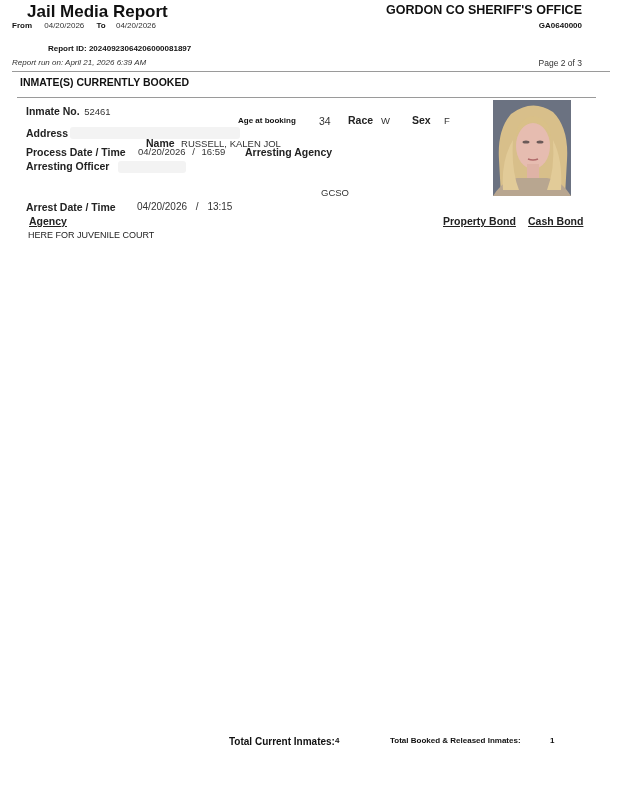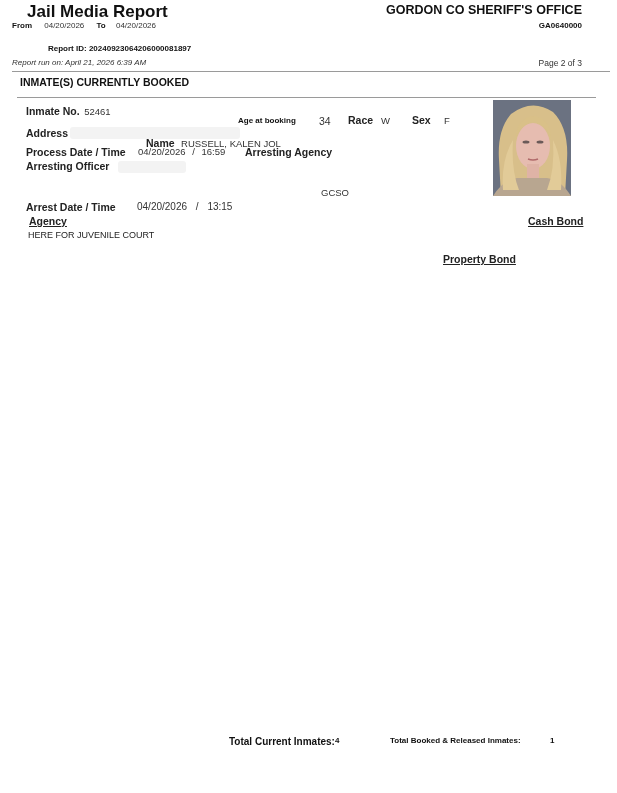--- a/index.html
+++ b/index.html
@@ -77,21 +77,21 @@
   <div class="redact" style="left:118px;top:161px;width:68px;height:12px;"></div>
 
   <div class="abs lbl" style="left:26px;top:201px;">Arrest Date / Time</div>
   <div class="abs val" style="left:137px;top:201px;font-size:10px;">
     <span>04/20/2026</span>
     <span style="margin:0 6px;">/</span>
     <span>13:15</span>
   </div>
 
   <div class="abs lbl u" style="left:29px;top:215px;">Agency</div>
-  <div class="abs lbl u" style="left:443px;top:215px;margin-top:38px;">Property Bond</div>
+  <div class="abs lbl u" style="left:443px;top:215px;">Property Bond</div>
   <div class="abs lbl u" style="left:528px;top:215px;">Cash Bond</div>
 
   <div class="abs" style="left:28px;top:230px;font-size:9px;color:#222;">HERE FOR JUVENILE COURT</div>
 
   <div class="photo">
     <svg width="78" height="96" viewBox="0 0 78 96">
       <rect width="78" height="96" fill="#6b7281"></rect>
       <path d="M8 96 L6 60 Q4 30 18 14 Q39 -2 60 12 Q76 28 74 60 L72 96 Z" fill="#d8bf8a"></path>
       <path d="M0 96 Q10 80 24 78 L54 78 Q68 80 78 96 Z" fill="#b8a690"></path>
       <ellipse cx="40" cy="46" rx="17" ry="23" fill="#e6bcb0"></ellipse>

